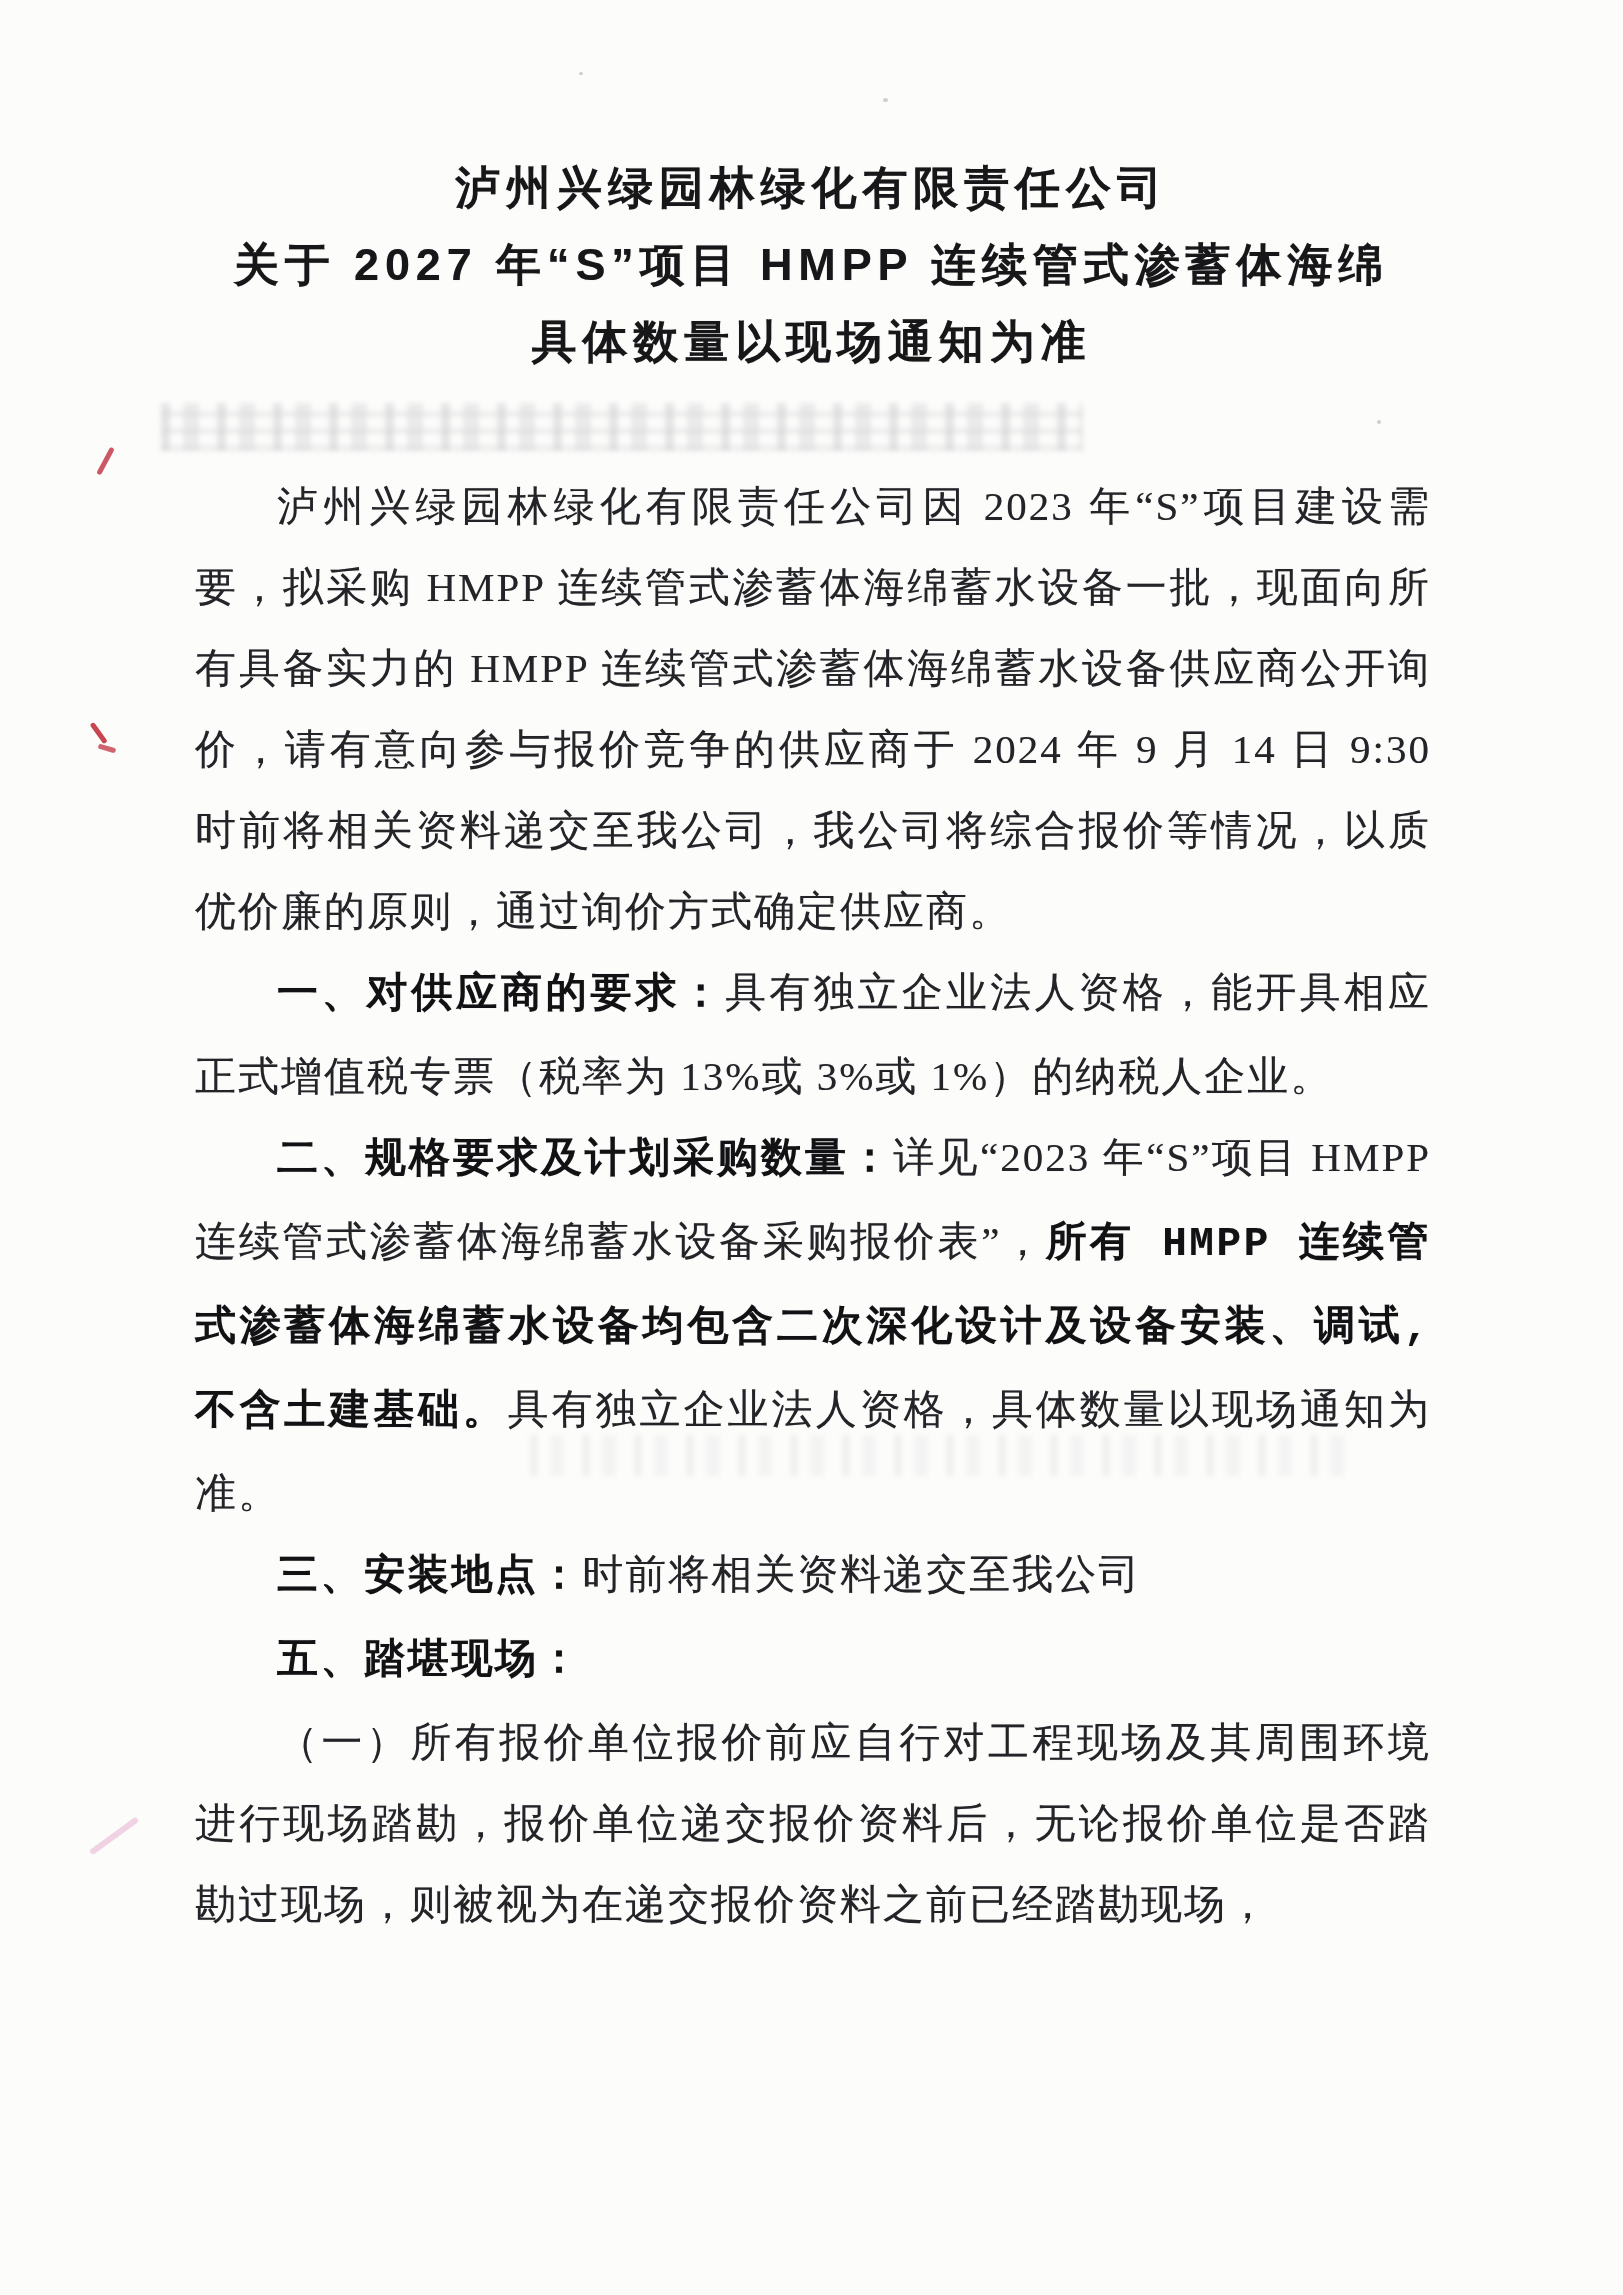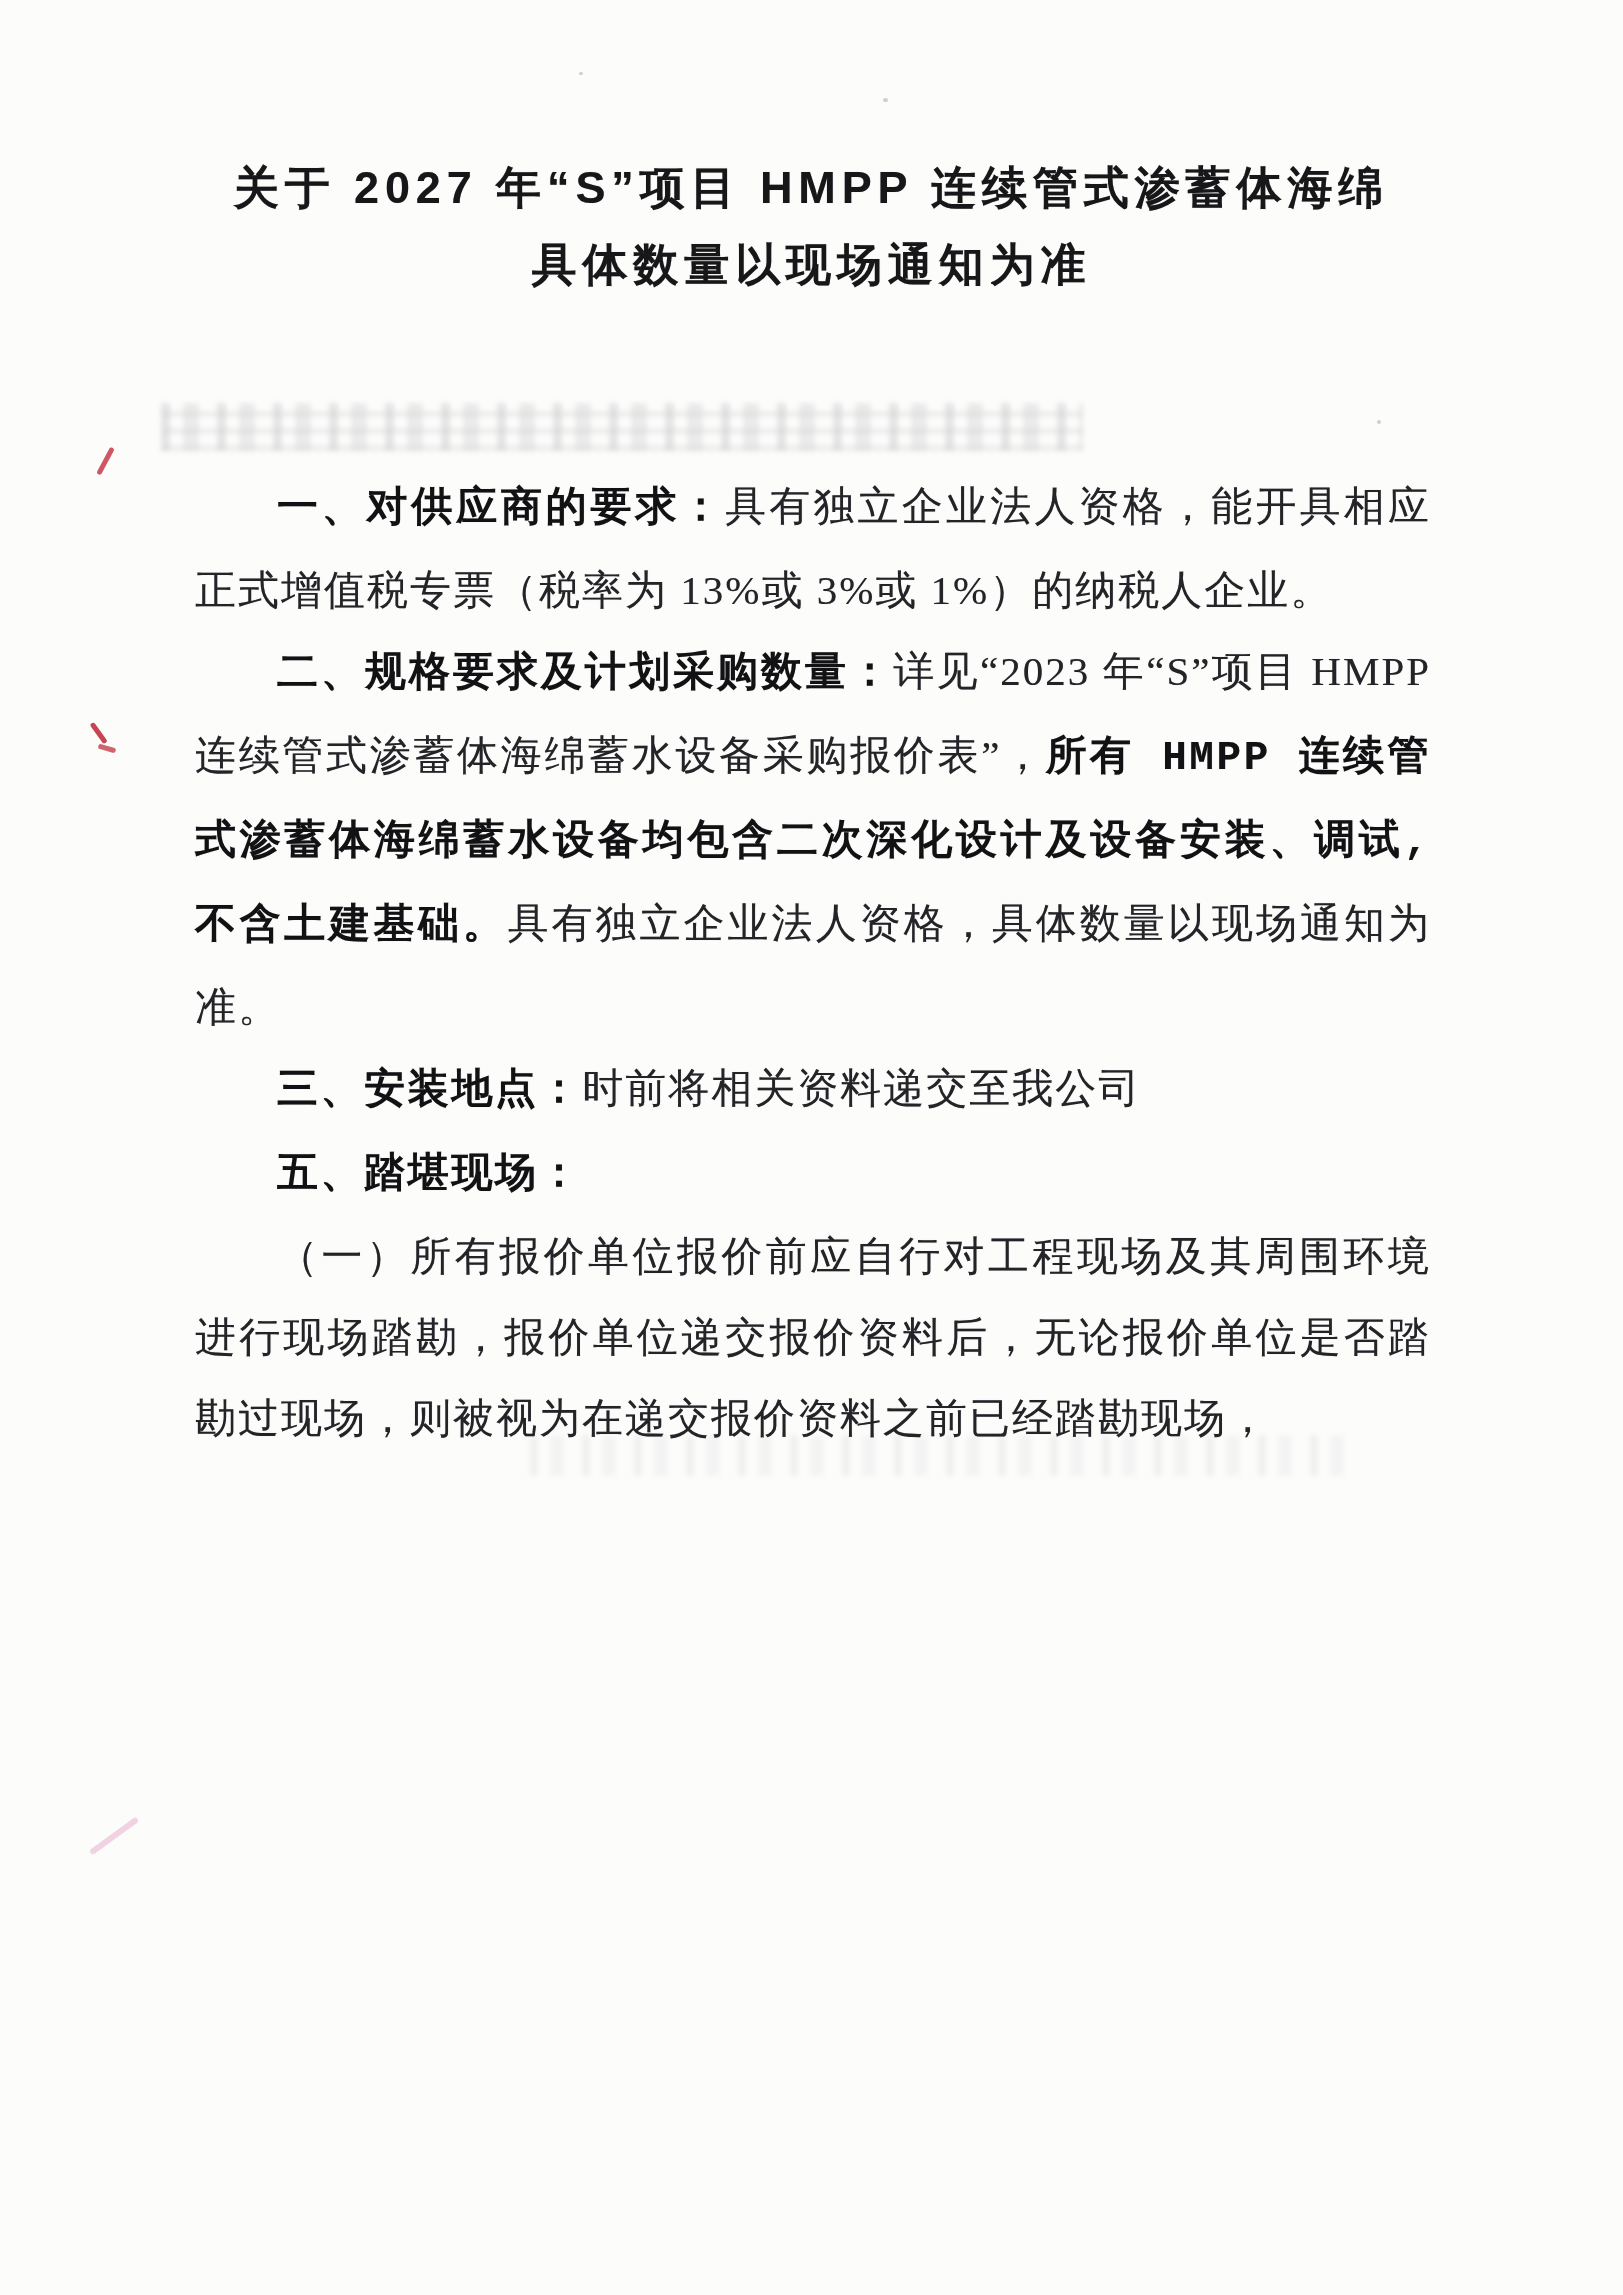--- a/index.html
+++ b/index.html
@@ -124,26 +124,28 @@
   <div class="ghost ghost-row-2"></div>
   <div class="mark mark-red-1"></div>
   <div class="mark mark-red-2a"></div>
   <div class="mark mark-red-2b"></div>
   <div class="mark mark-pink"></div>
   <div class="speck speck-1"></div>
   <div class="speck speck-2"></div>
   <div class="speck speck-3"></div>
 
   <div class="title-block">
+    <div class="title-line">泸州兴绿园林绿化有限责任公司</div>
     <div class="title-line">关于 2027 年“S”项目 HMPP 连续管式渗蓄体海绵</div>
     <div class="title-line">具体数量以现场通知为准</div>
   </div>
 
   <div class="body-block">
 
+    <p><span class="seg">泸州兴绿园林绿化有限责任公司因 2023 年“S”项目建设需要，拟采购 HMPP 连续管式渗蓄体海绵蓄水设备一批，现面向所有具备实力的 HMPP 连续管式渗蓄体海绵蓄水设备供应商公开询价，请有意向参与报价竞争的供应商于 2024 年 9 月 14 日 9:30 时前将相关资料递交至我公司，我公司将综合报价等情况，以质优价廉的原则，通过询价方式确定供应商。</span></p>
 
     <p><span class="seg b">一、对供应商的要求：</span><span class="seg">具有独立企业法人资格，能开具相应正式增值税专票（税率为 13%或 3%或 1%）的纳税人企业。</span></p>
 
     <p><span class="seg b">二、规格要求及计划采购数量：</span><span class="seg">详见“2023 年“S”项目 HMPP 连续管式渗蓄体海绵蓄水设备采购报价表”，</span><span class="seg b">所有 HMPP 连续管式渗蓄体海绵蓄水设备均包含二次深化设计及设备安装、调试,不含土建基础。</span><span class="seg">具有独立企业法人资格，具体数量以现场通知为准。</span></p>
 
     <p><span class="seg b">三、安装地点：</span><span class="seg">时前将相关资料递交至我公司</span></p>
 
 
     <p><span class="seg b">五、踏堪现场：</span></p>
 

